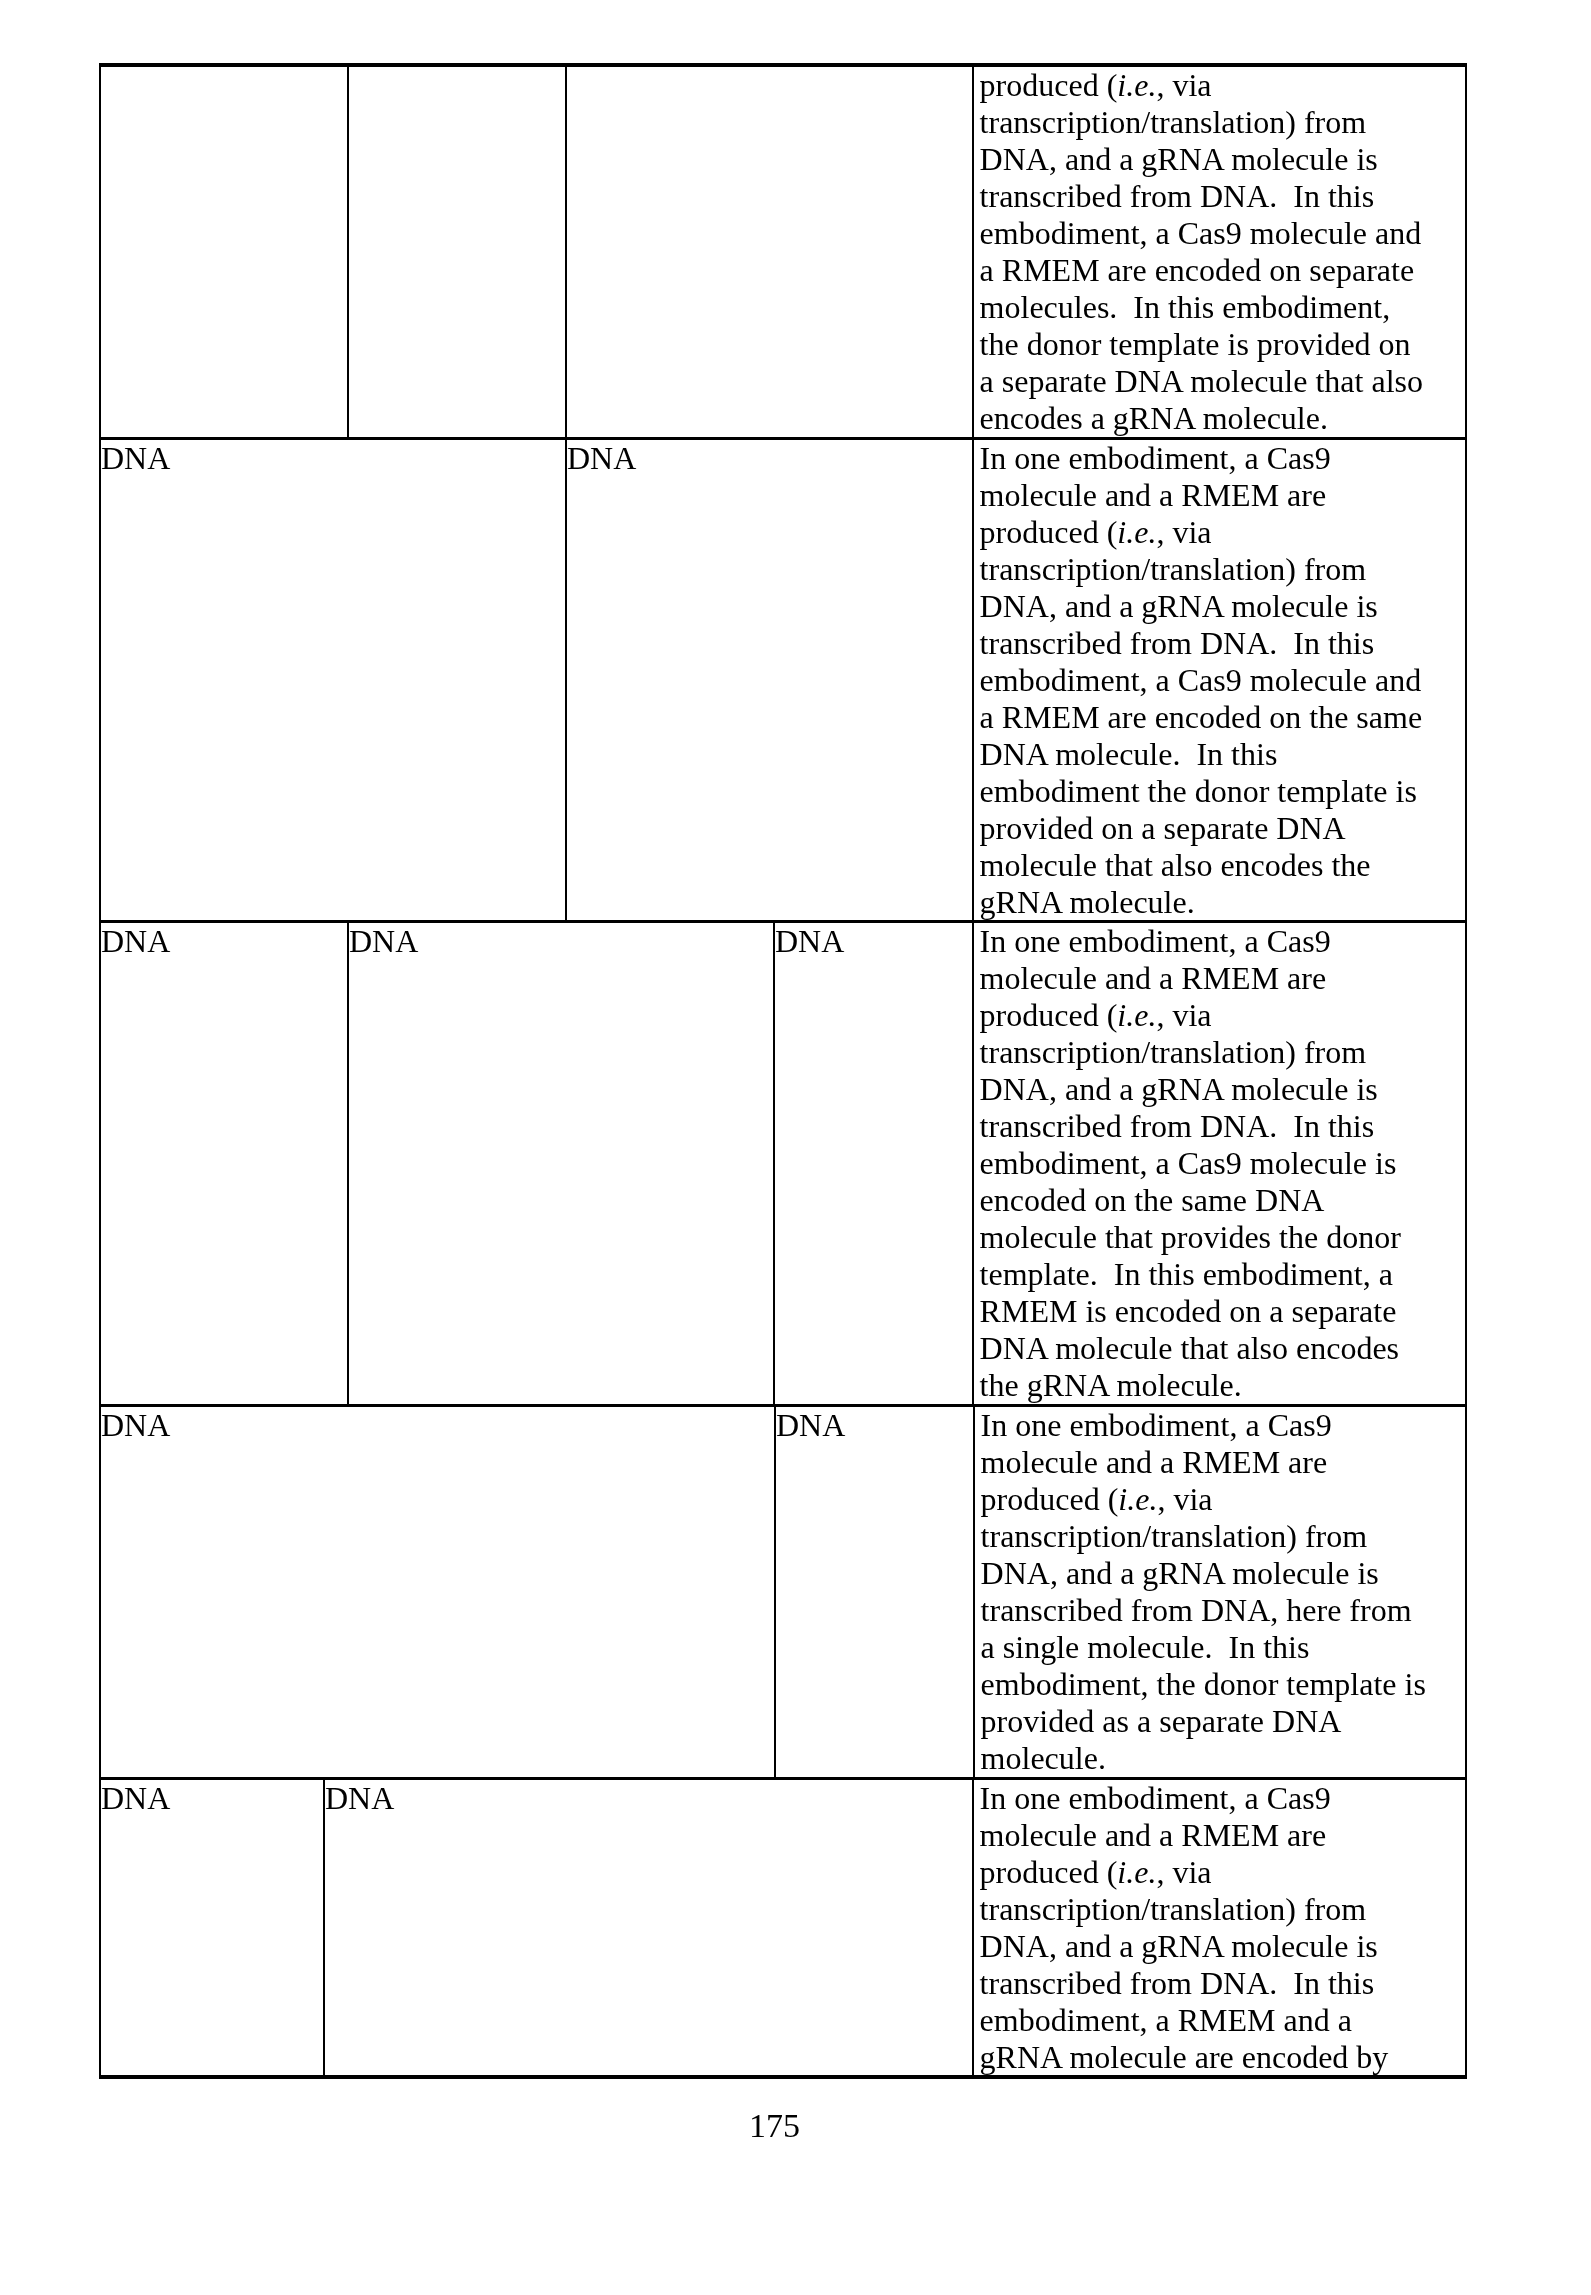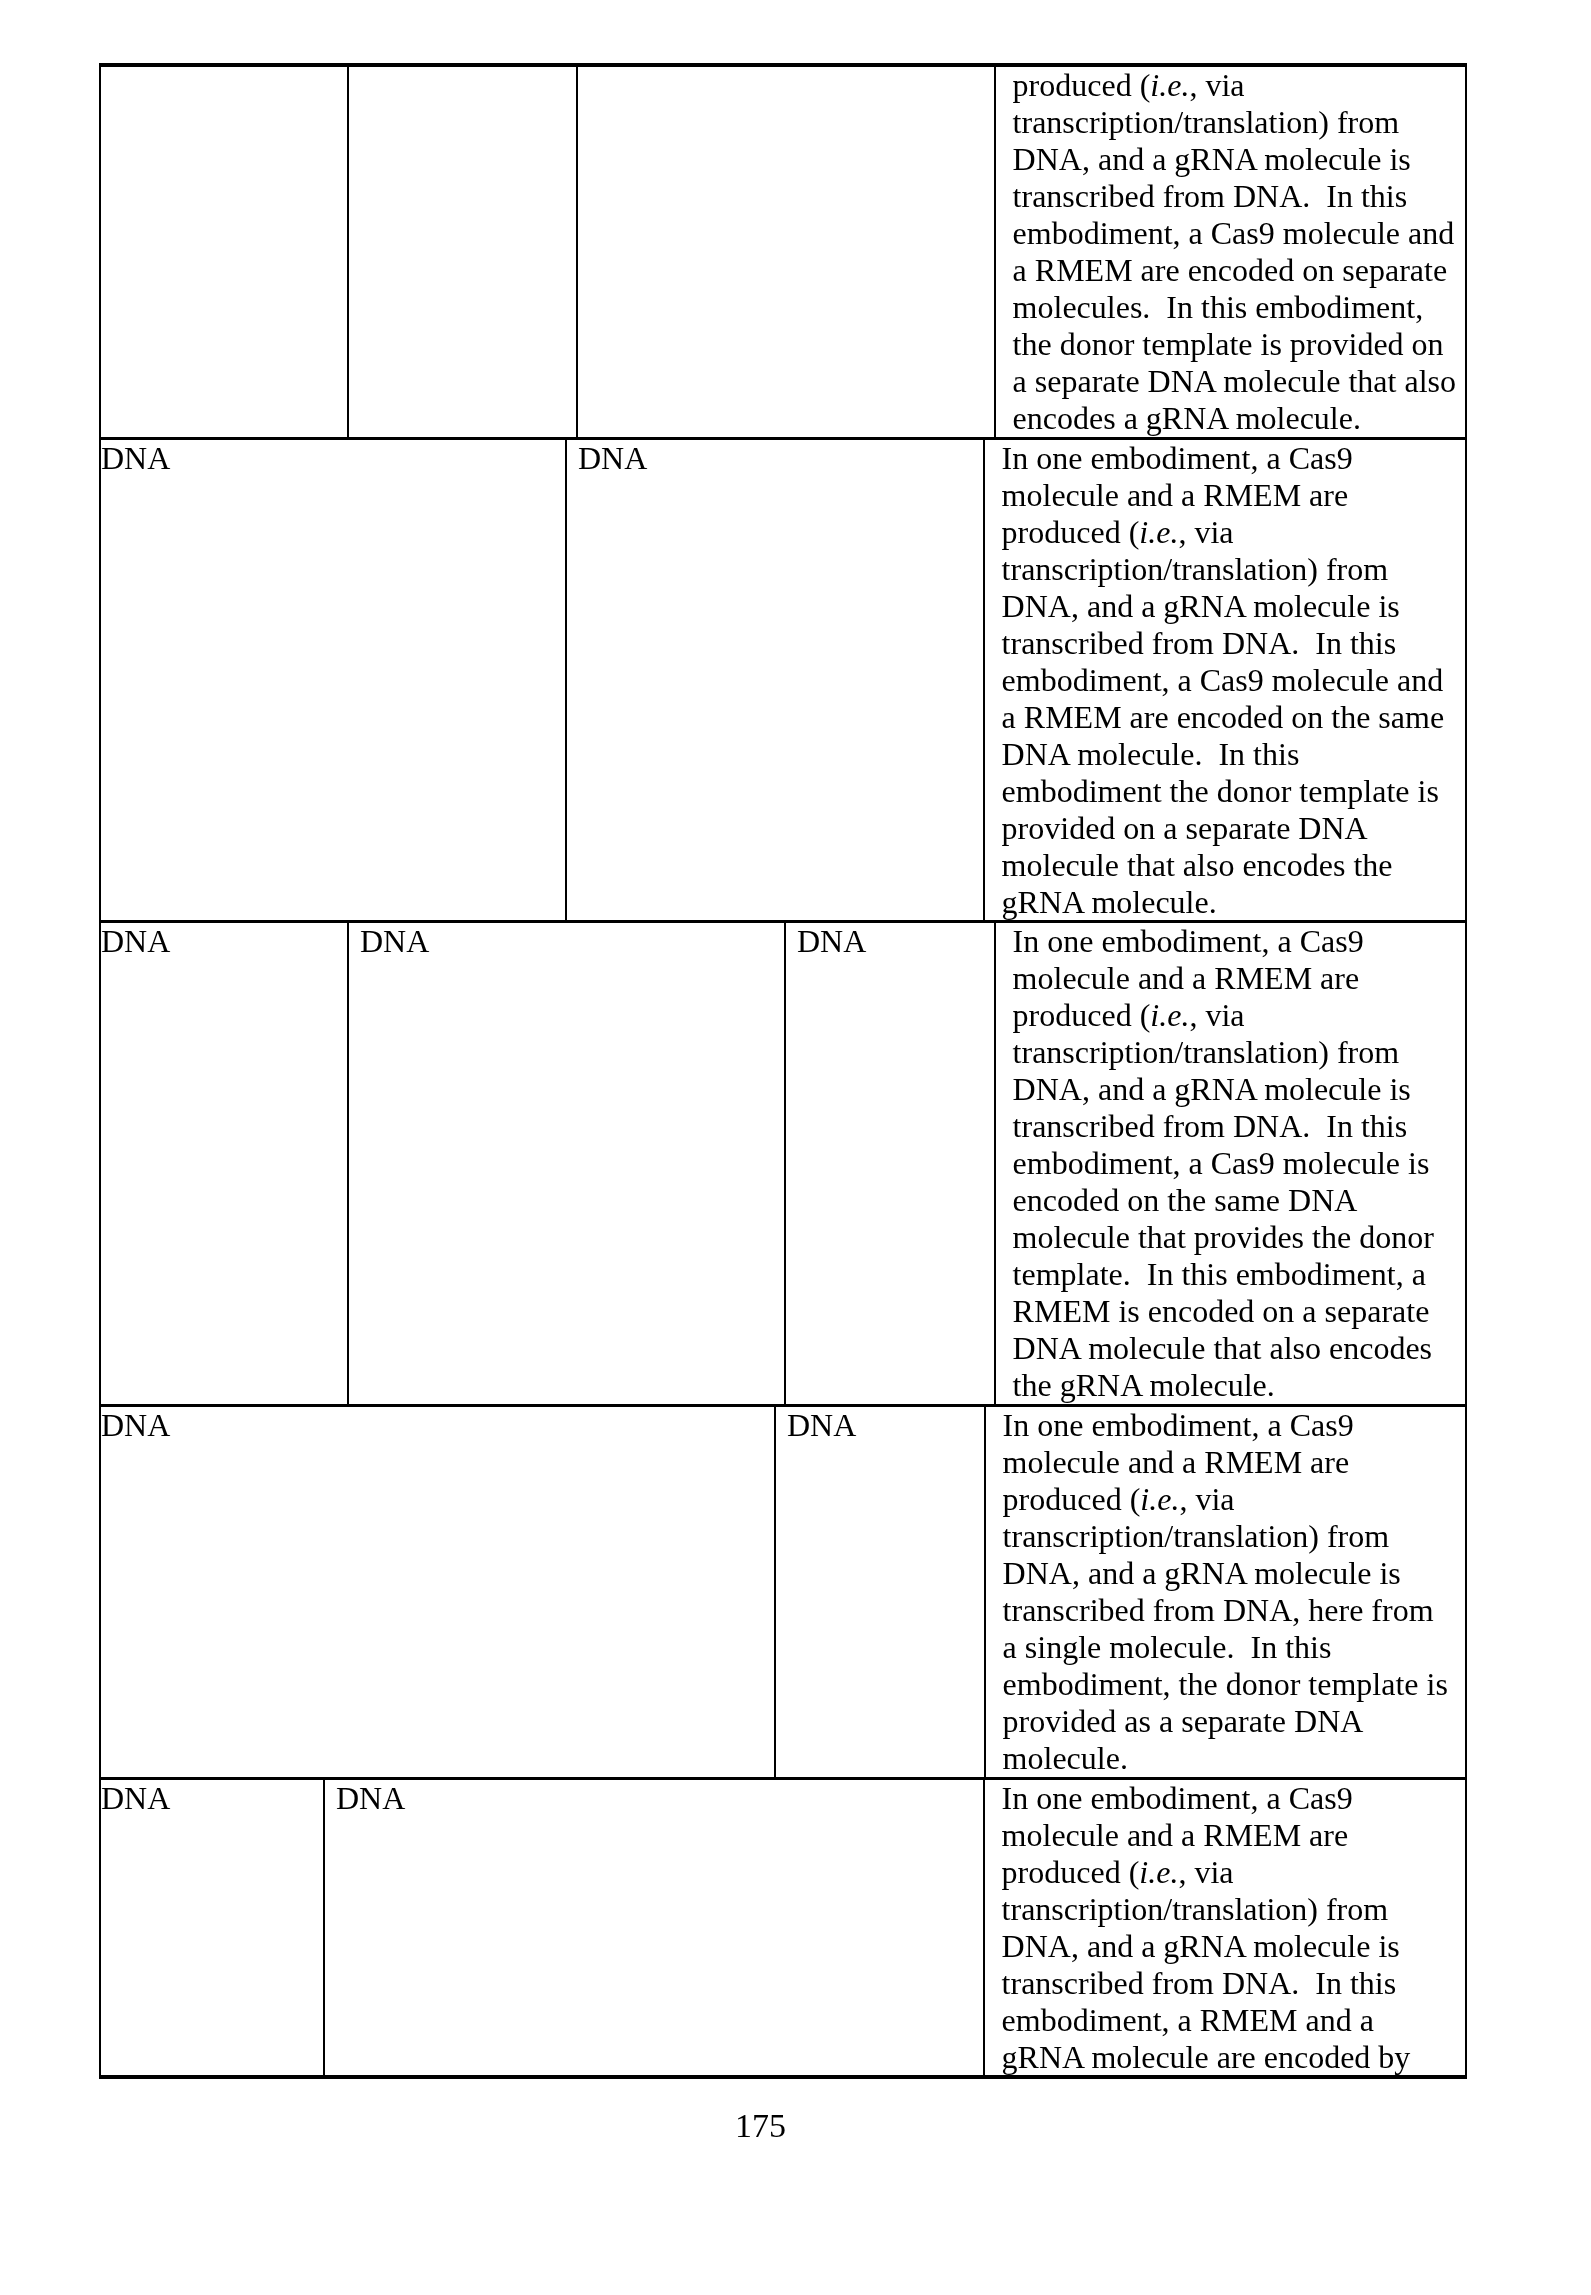--- a/index.html
+++ b/index.html
@@ -21,21 +21,20 @@
     border-left: 2.1px solid #000;
     border-right: 2.1px solid #000;
     border-top: 4.2px solid #000;
     border-bottom: 4.2px solid #000;
   }
   .row {
     display: flex;
     box-sizing: border-box;
     border-bottom: 3.5px solid #000;
     overflow: hidden;
-    gap: 11px;
   }
   .row:last-child { border-bottom: none; }
   .r1 { height: 373px; }
   .r2 { height: 483px; }
   .r3 { height: 484px; }
   .r4 { height: 373px; }
   .r5 { height: 295px; }
   .cell {
     box-sizing: border-box;
     border-right: 2.1px solid #000;
@@ -55,21 +54,21 @@
     line-height: 37px;
   }
   
   .r1 .c0 { width: 248px; } .r1 .c1 { width: 218px; } .r1 .c2 { width: 407px; }
   .r2 .c0 { width: 466px; } .r2 .c1 { width: 407px; }
   .r3 .c0 { width: 248px; } .r3 .c1 { width: 426px; } .r3 .c2 { width: 199px; }
   .r4 .c0 { width: 675px; } .r4 .c1 { width: 199px; }
   .r5 .c0 { width: 224px; } .r5 .c1 { width: 649px; }
   .page-num {
     position: absolute;
-    left: 85px;
+    left: 99px;
     top: 2107px;
     width: 1351px;
     text-align: center;
     font-size: 34px;
     line-height: 37px;
   }
 </style>
 </head>
 <body>
 

